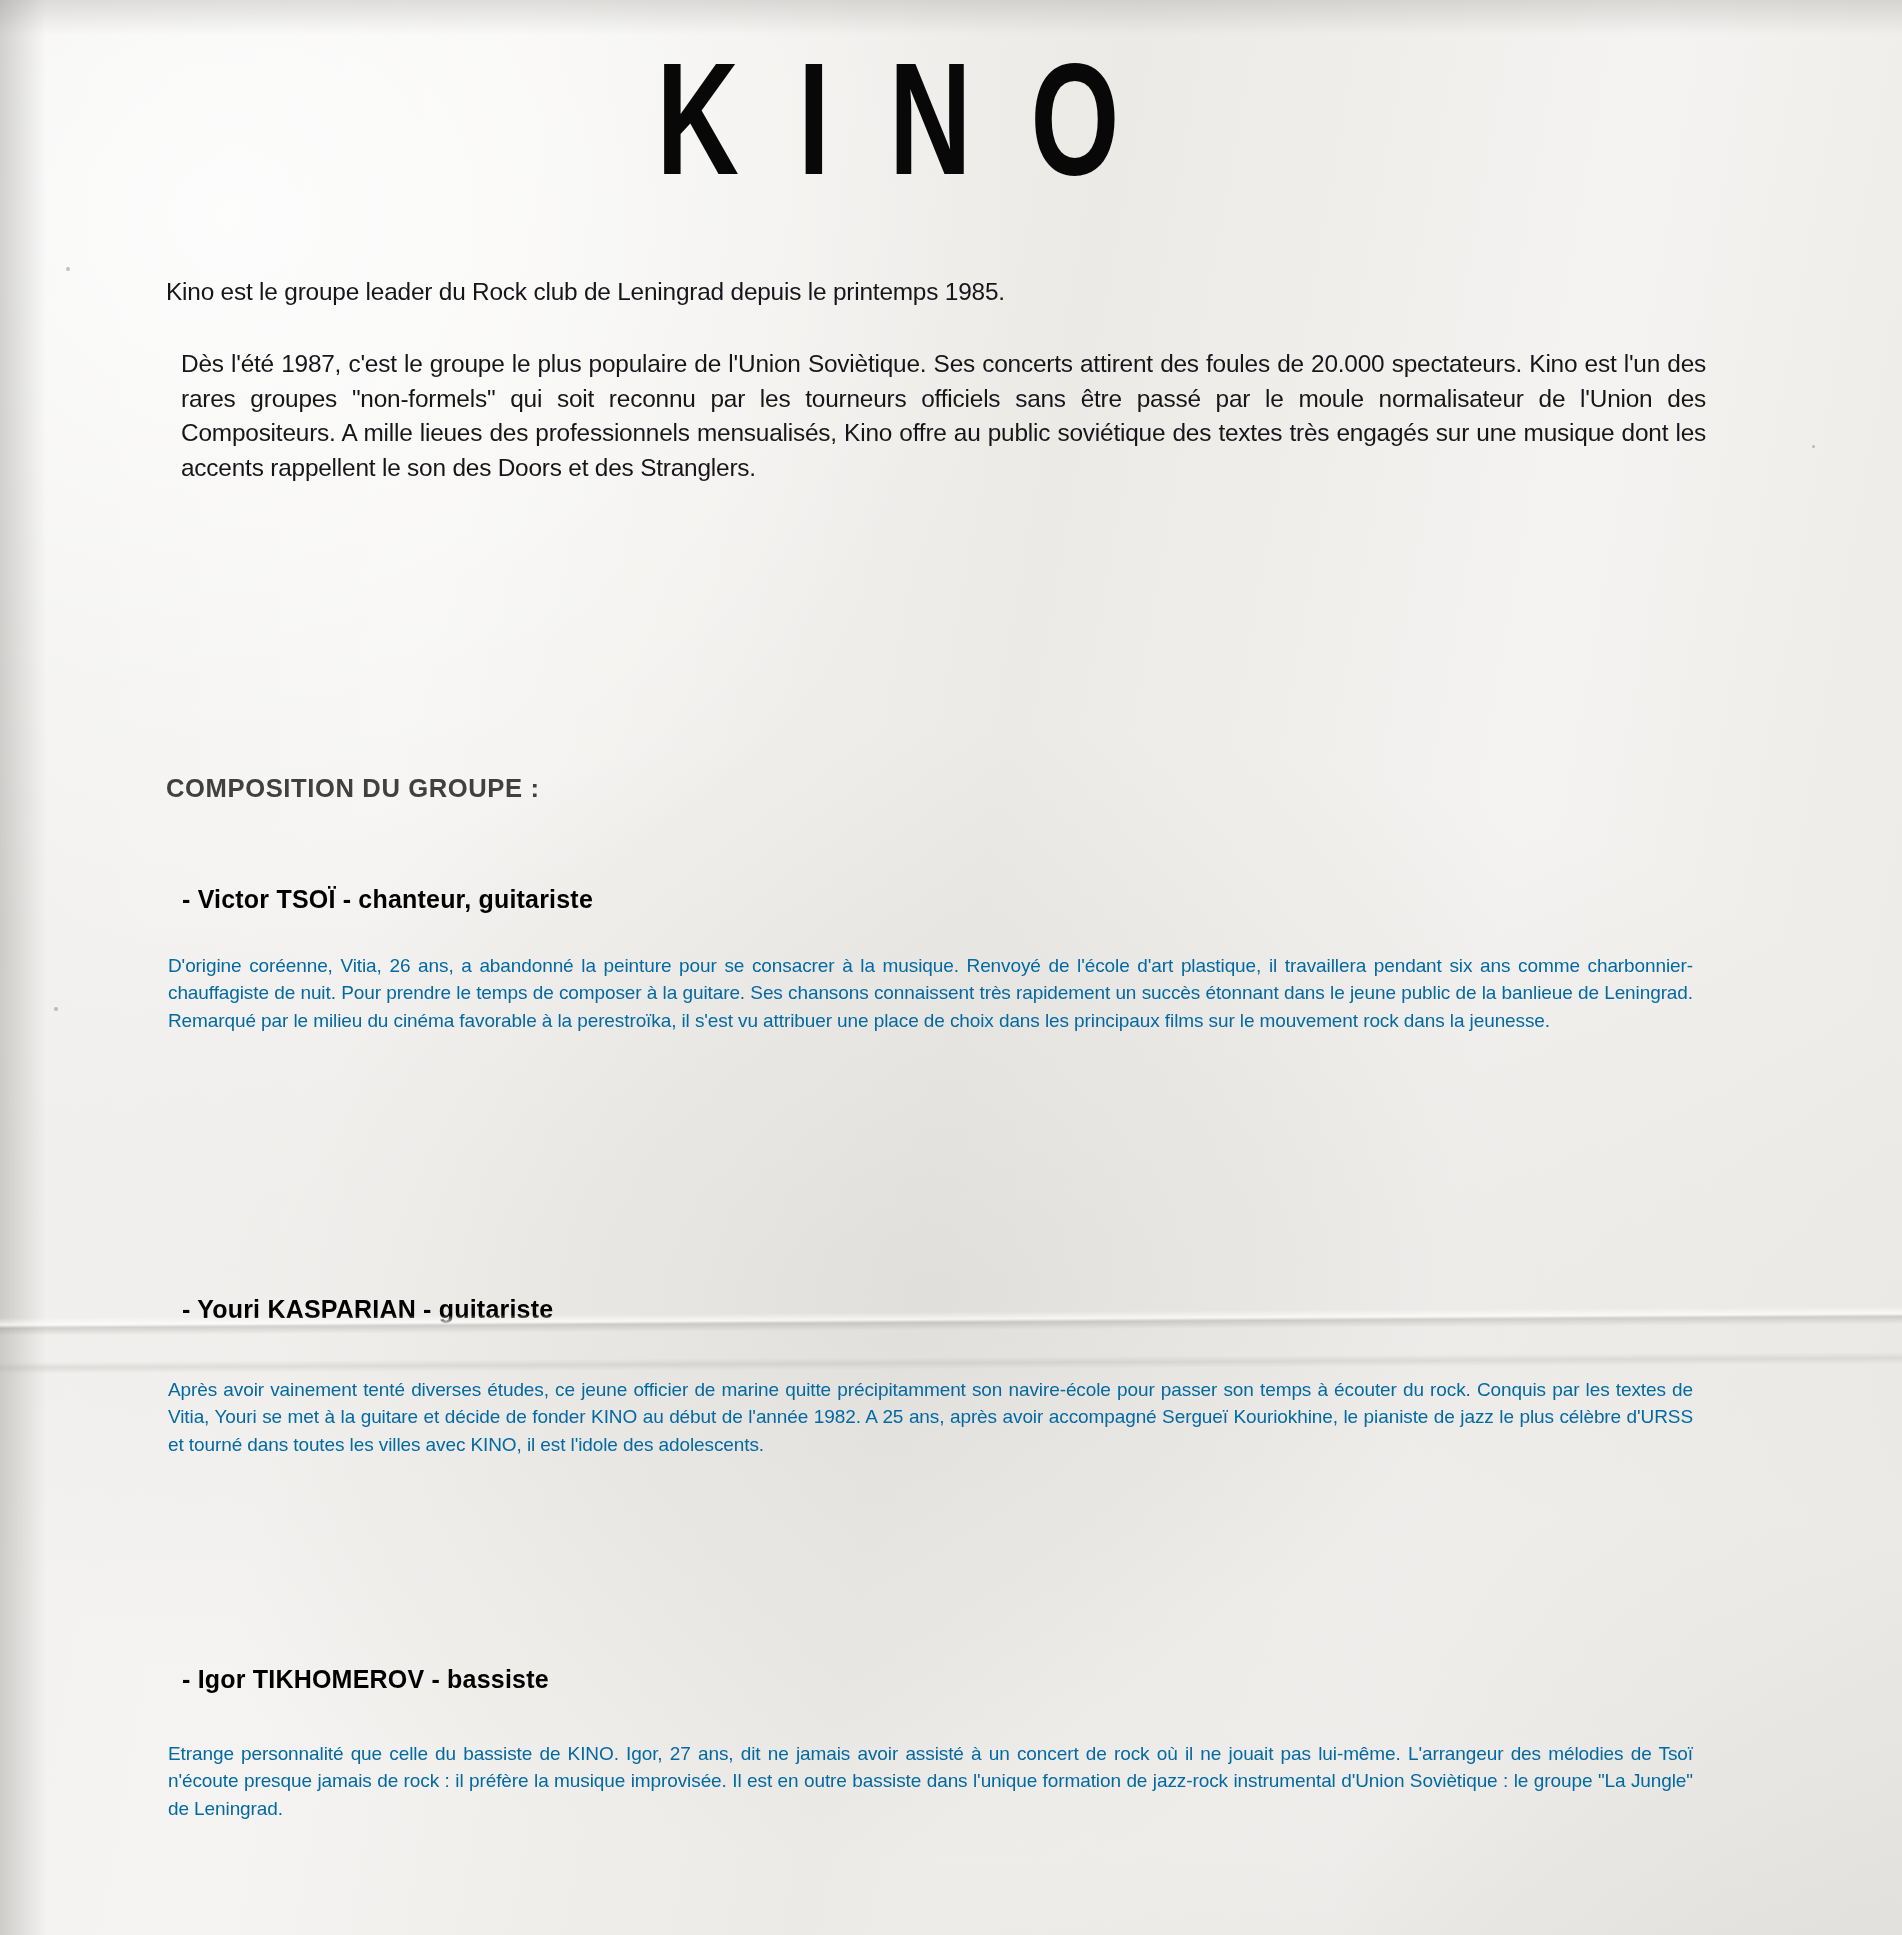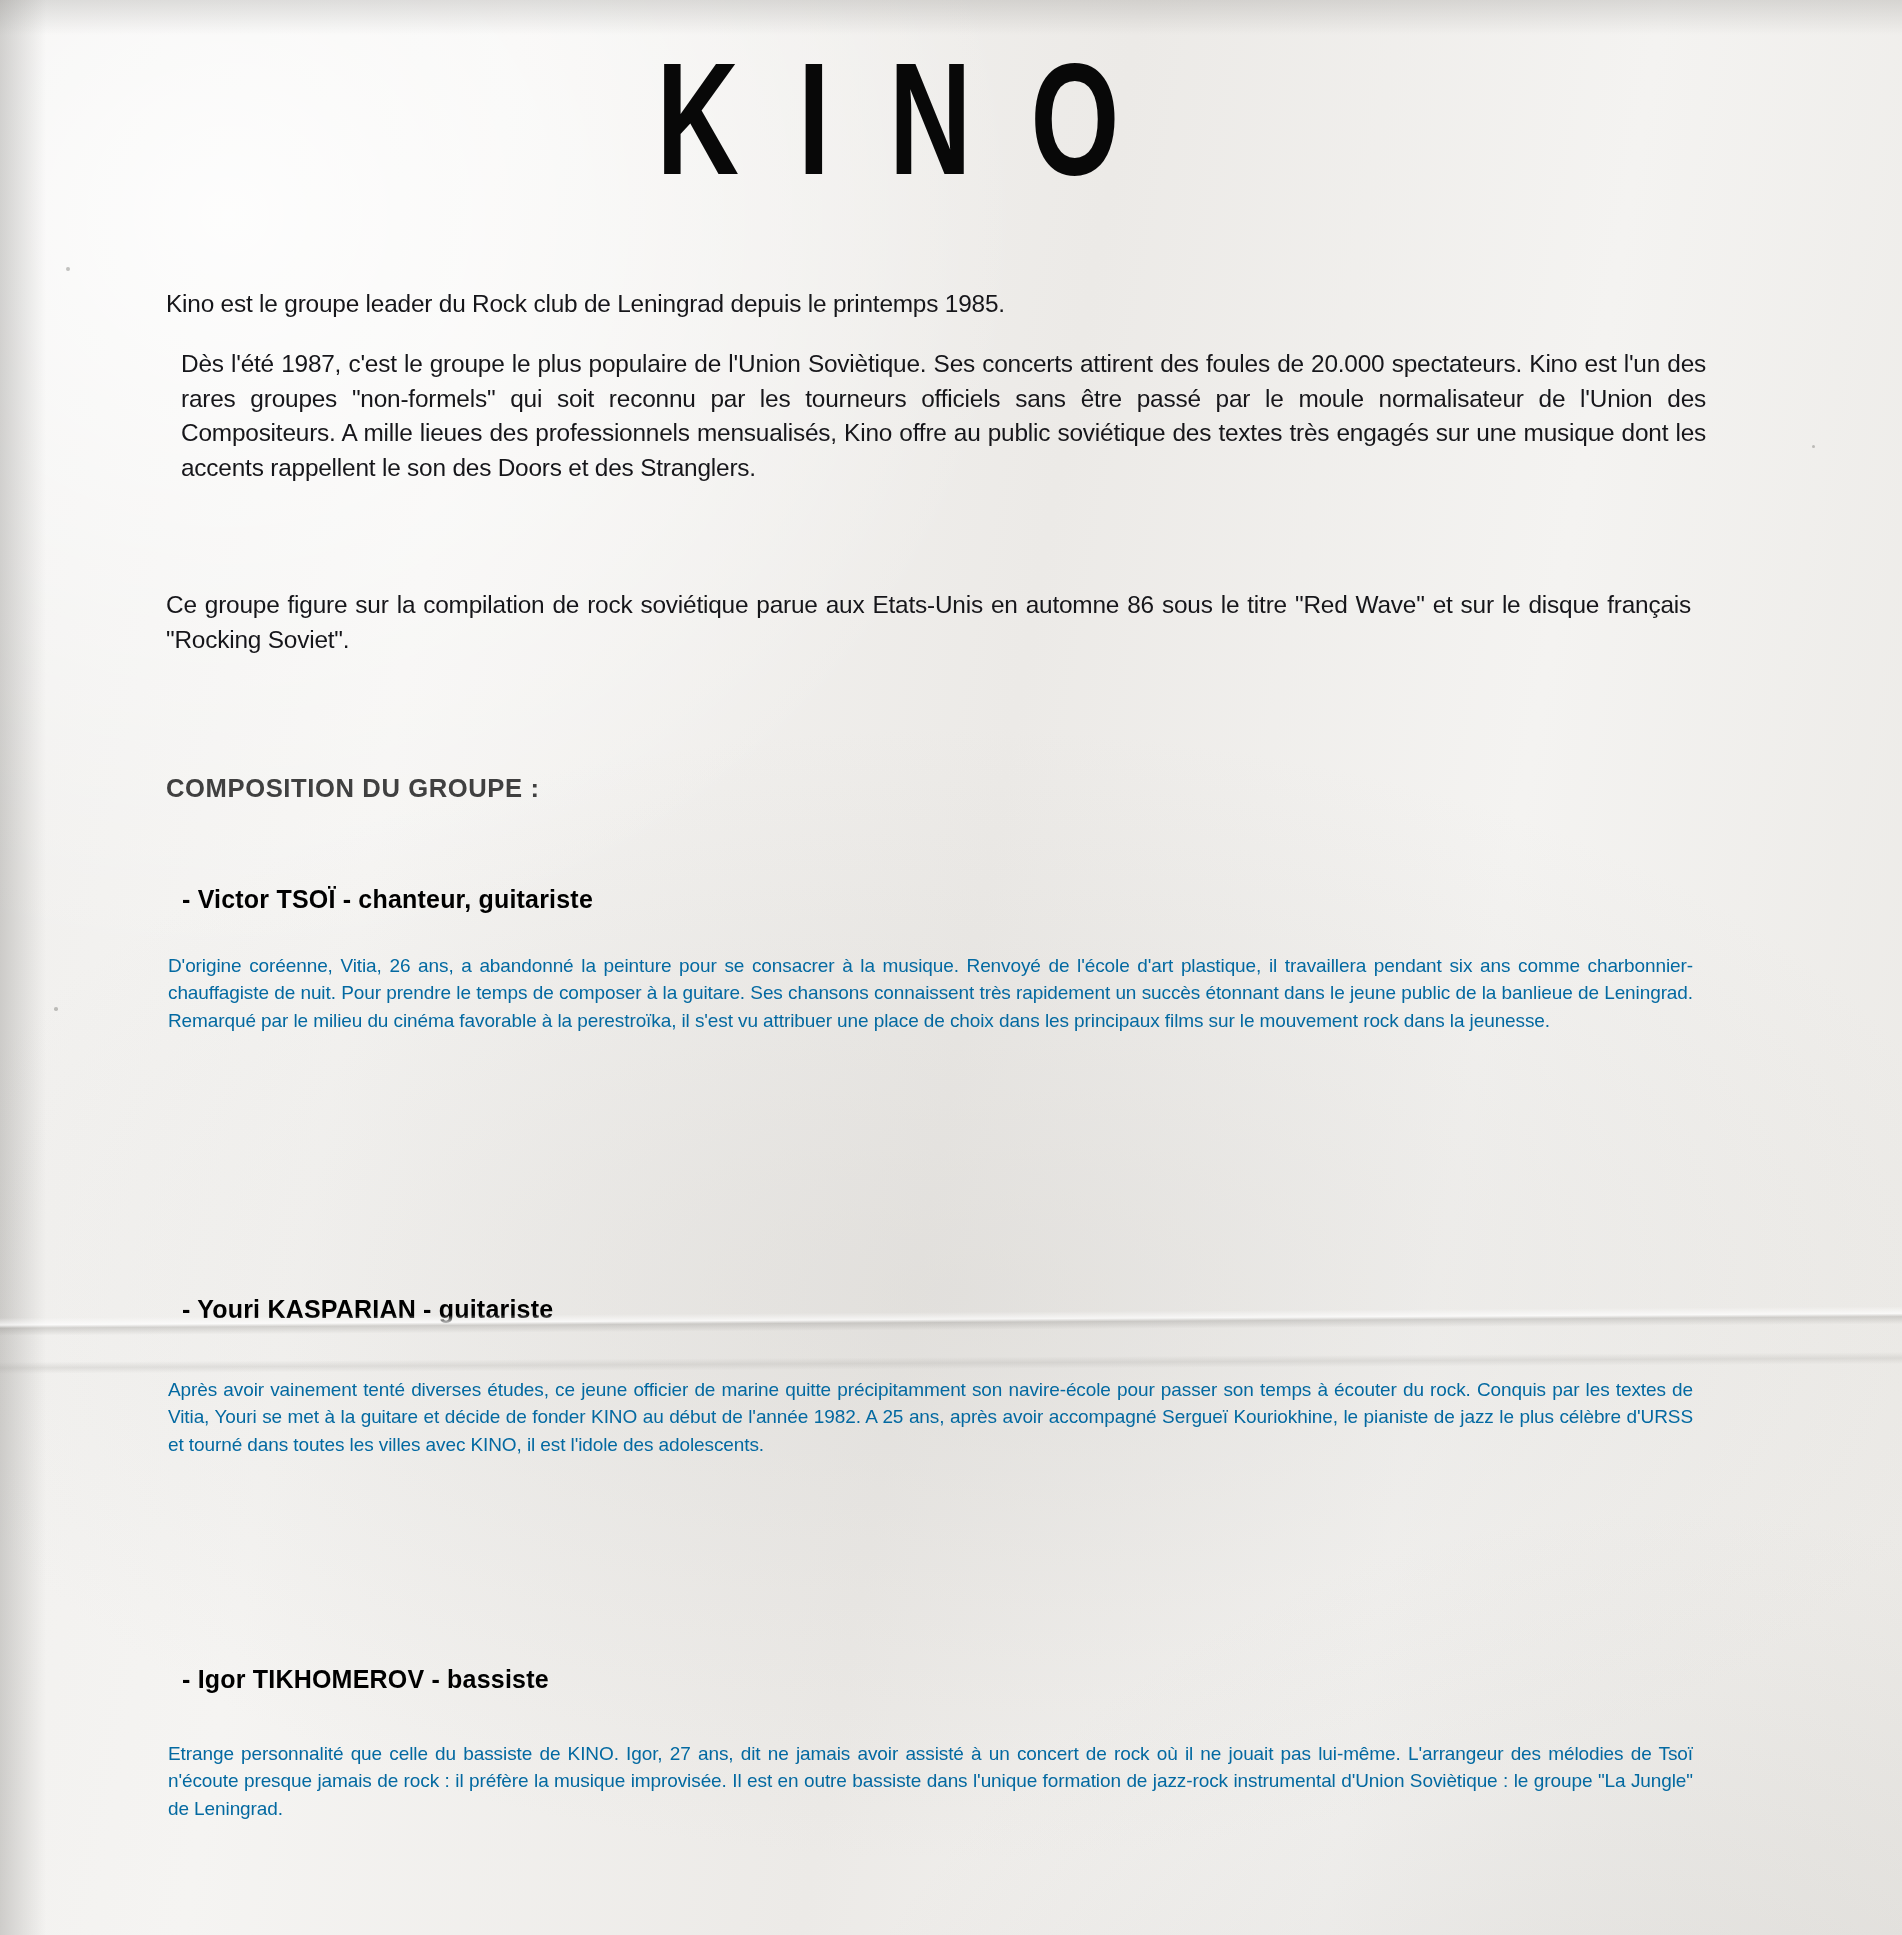--- a/index.html
+++ b/index.html
@@ -79,21 +79,21 @@
   .block {
     position: absolute;
     font-family: "Liberation Sans", sans-serif;
     color: #16161a;
     font-size: 24.4px;
     line-height: 1.42;
     text-align: justify;
     letter-spacing: -0.2px;
   }
 
-  .intro1 { left: 166px; top: 275px; width: 1525px; margin-top: 12px; }
+  .intro1 { left: 166px; top: 275px; width: 1525px; }
   .intro2 { left: 166px; top: 347px; width: 1525px; margin-left: 15px; }
   .intro3 { left: 166px; top: 588px; width: 1525px; }
 
   .section-title {
     position: absolute;
     left: 166px;
     top: 774px;
     width: 1525px;
     text-align: left;
     font-weight: bold;
@@ -143,21 +143,20 @@
   <div class="paper-grain"></div>
   <div class="edge-left"></div>
   <div class="edge-top"></div>
 
   <div class="content">
 
     <div class="logo">KINO</div>
 
     <div class="block intro1">Kino est le groupe leader du Rock club de Leningrad depuis le printemps 1985.</div>
     <div class="block intro2">Dès l'été 1987, c'est le groupe le plus populaire de l'Union Soviètique. Ses concerts attirent des foules de 20.000 spectateurs. Kino est l'un des rares groupes "non-formels" qui soit reconnu par les tourneurs officiels sans être passé par le moule normalisateur de l'Union des Compositeurs. A mille lieues des professionnels mensualisés, Kino offre au public soviétique des textes très engagés sur une musique dont les accents rappellent le son des Doors et des Stranglers.</div>
-    <div class="block intro3">Ce groupe figure sur la compilation de rock soviétique parue aux Etats-Unis en automne 86 sous le titre "Red Wave" et sur le disque français "Rocking Soviet".</div>
 
     <div class="section-title">COMPOSITION DU GROUPE :</div>
 
     <div class="member-name m1-name">- Victor TSOÏ  -  chanteur, guitariste</div>
     <div class="member-body m1-body">D'origine coréenne, Vitia, 26 ans, a abandonné la peinture pour se consacrer à la musique. Renvoyé de l'école d'art plastique, il travaillera pendant six ans comme charbonnier-chauffagiste de nuit. Pour prendre le temps de composer à la guitare. Ses chansons connaissent très rapidement un succès étonnant dans le jeune public de la banlieue de Leningrad. Remarqué par le milieu du cinéma favorable à la perestroïka, il s'est vu attribuer une place de choix dans les principaux films sur le mouvement rock dans la jeunesse.</div>
 
     <div class="member-name m2-name">- Youri KASPARIAN  -  guitariste</div>
     <div class="member-body m2-body">Après avoir vainement tenté diverses études, ce jeune officier de marine quitte précipitamment son navire-école pour passer son temps à écouter du rock. Conquis par les textes de Vitia, Youri se met à la guitare et décide de fonder KINO au début de l'année 1982. A 25 ans, après avoir accompagné Sergueï Kouriokhine, le pianiste de jazz le plus célèbre d'URSS et tourné dans toutes les villes avec KINO, il est l'idole des adolescents.</div>
 
     <div class="member-name m3-name">- Igor TIKHOMEROV  -  bassiste</div>

